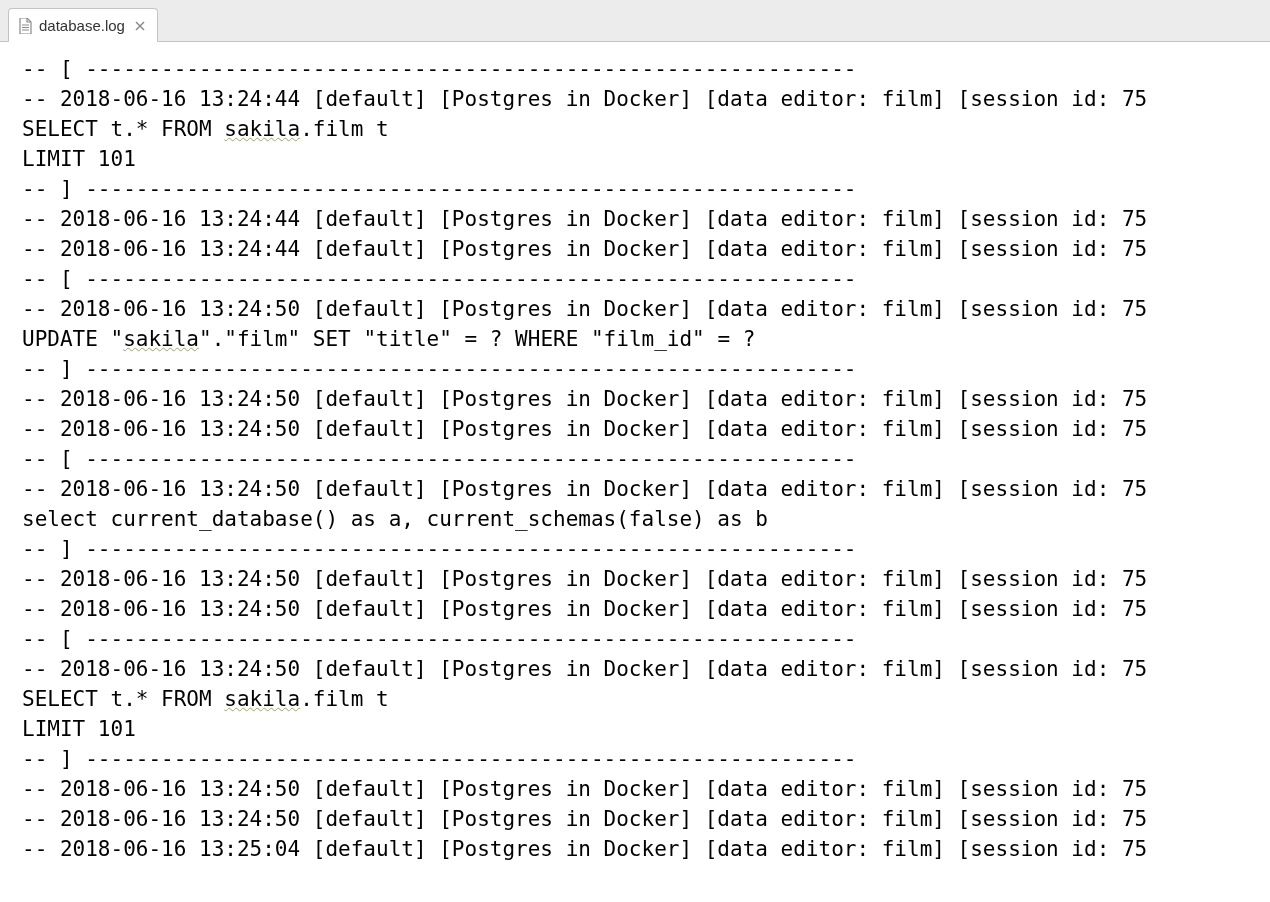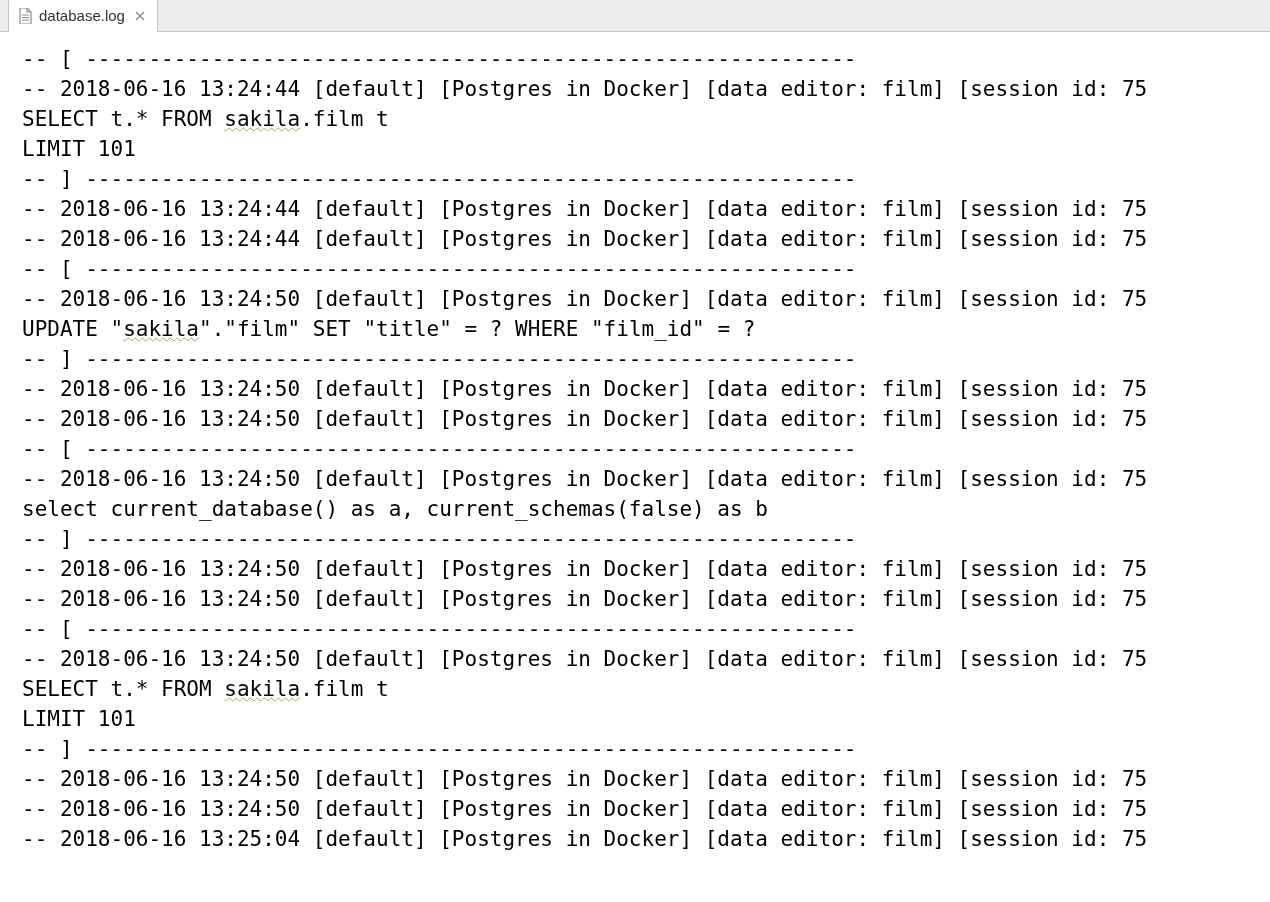--- a/index.html
+++ b/index.html
@@ -8,21 +8,21 @@
       box-sizing: border-box;
     }
     body {
       font-family: -apple-system, BlinkMacSystemFont, "Segoe UI", sans-serif;
       background: #ffffff;
       overflow: hidden;
     }
     .tab-bar {
       background: #ececec;
       border-bottom: 1px solid #c4c4c4;
-      height: 32px;
+      height: 42px;
       display: flex;
       align-items: flex-end;
       padding-left: 8px;
     }
     .tab {
       display: flex;
       align-items: center;
       background: #ffffff;
       border: 1px solid #c4c4c4;
       border-bottom: none;

